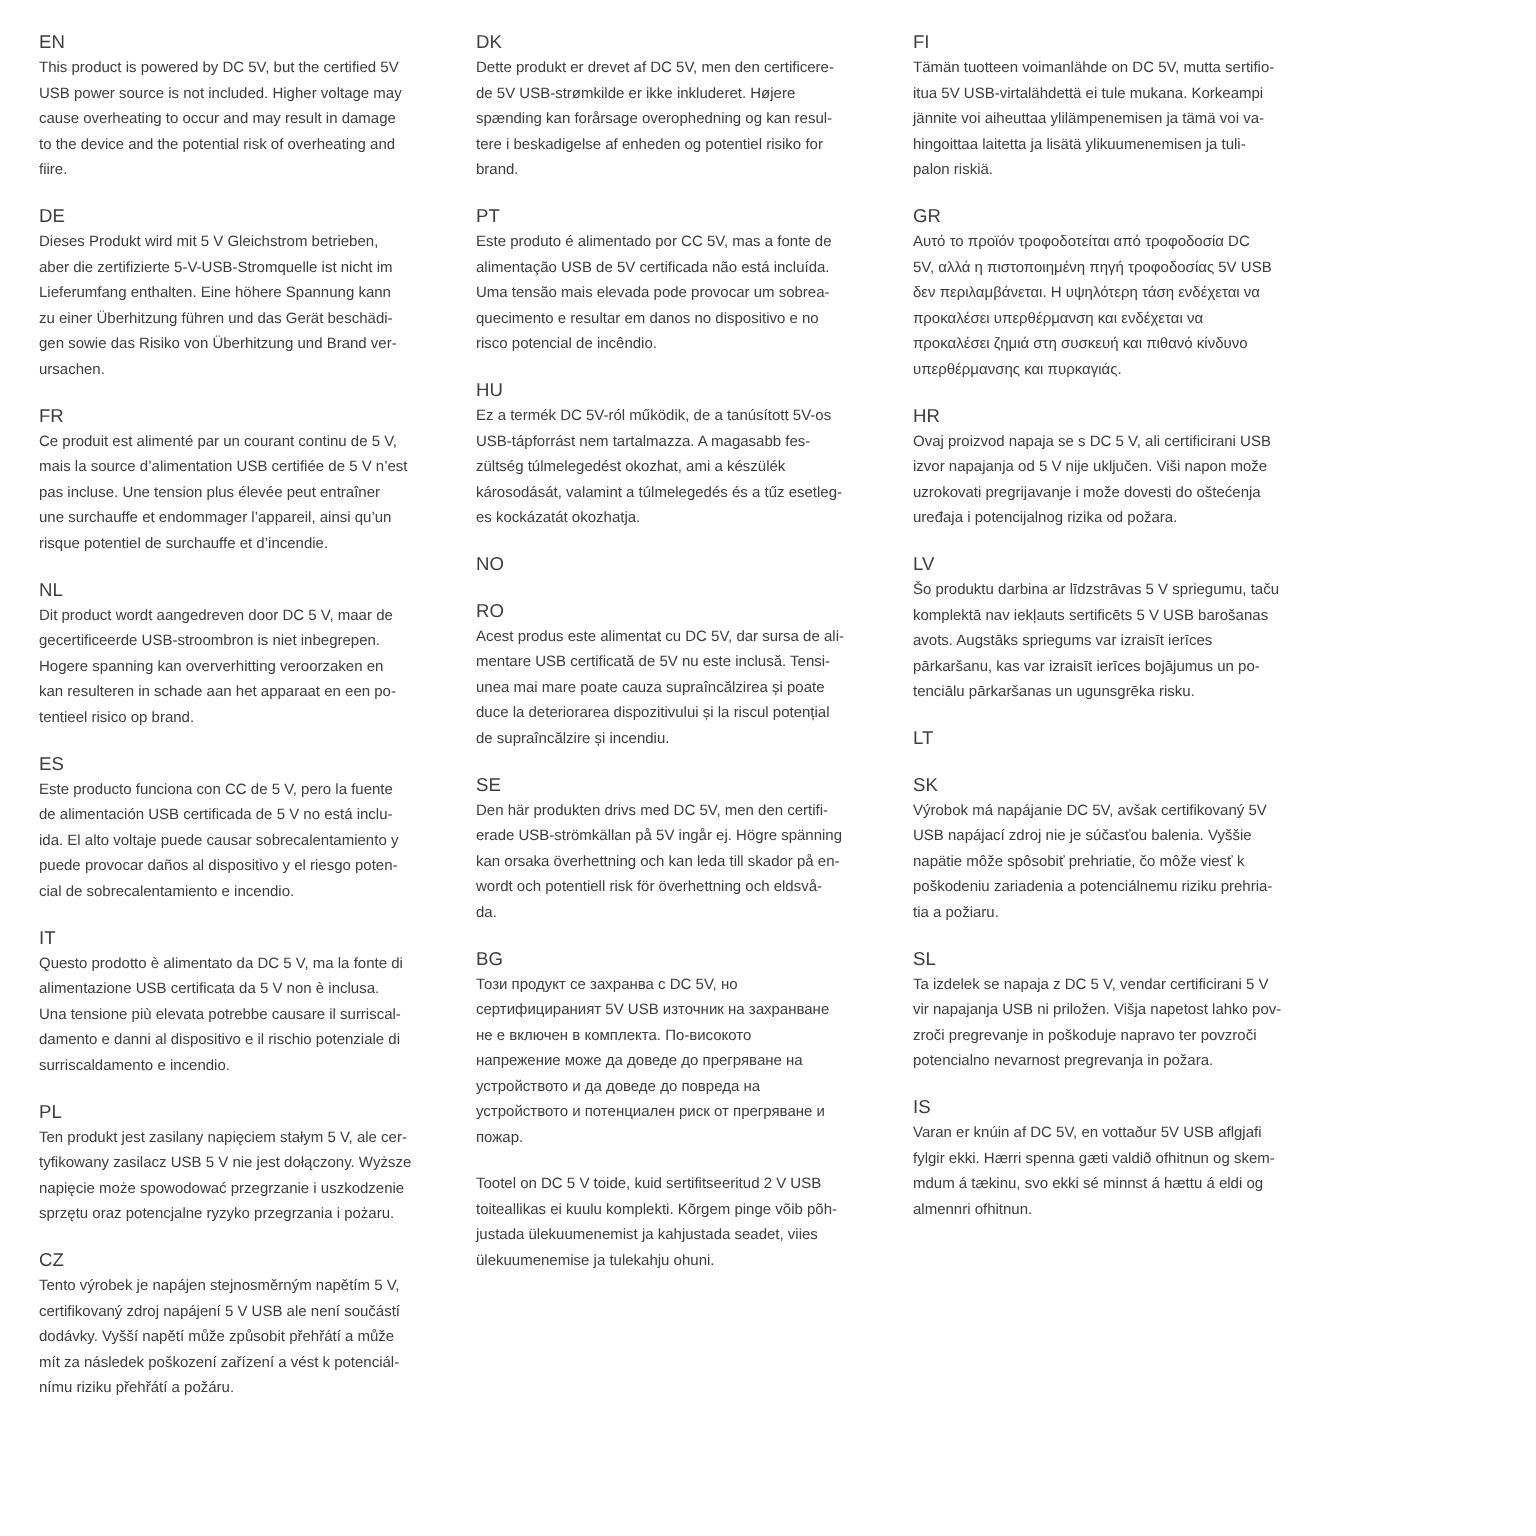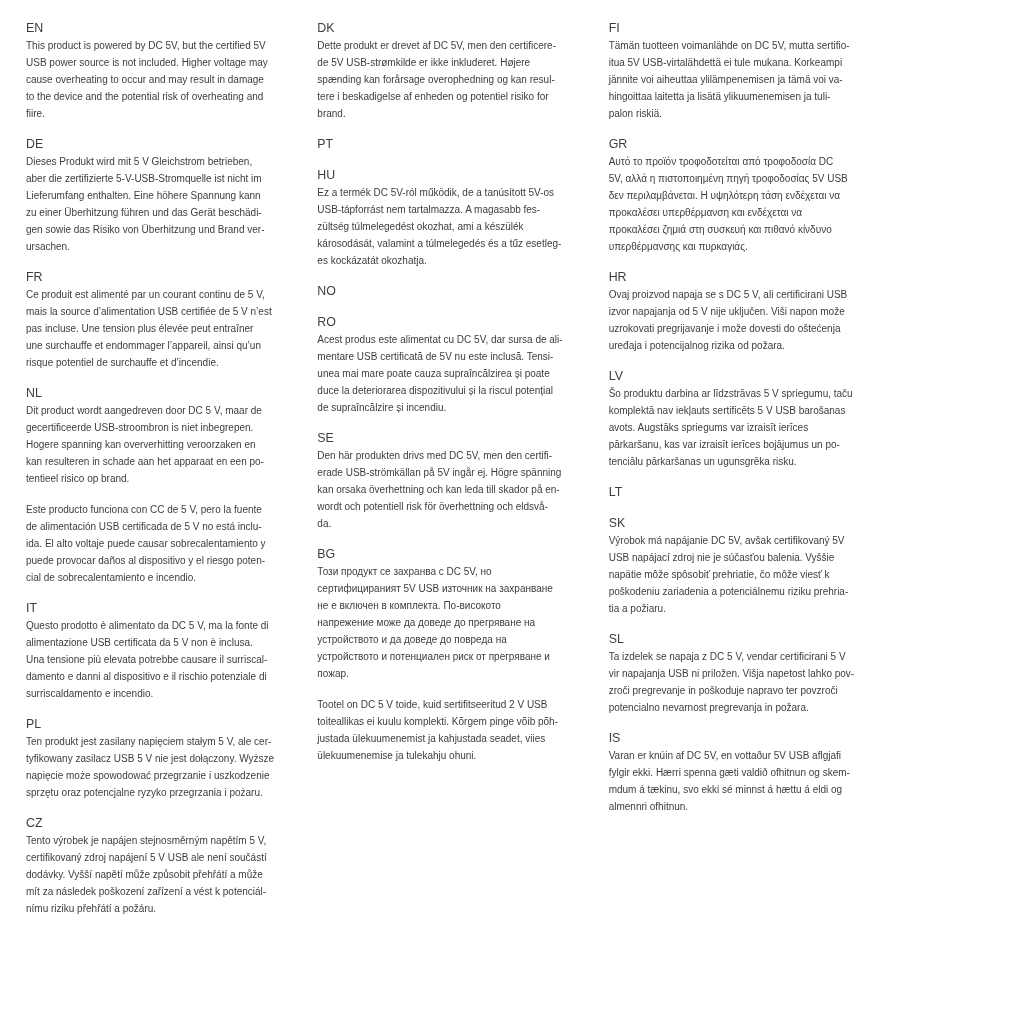--- a/index.html
+++ b/index.html
@@ -70,20 +70,21 @@
       </div>
       <div class="section">
         <div class="lang">NL</div>
         <div class="text">Dit product wordt aangedreven door DC 5 V, maar de
 gecertificeerde USB-stroombron is niet inbegrepen.
 Hogere spanning kan oververhitting veroorzaken en
 kan resulteren in schade aan het apparaat en een po-
 tentieel risico op brand.</div>
       </div>
       <div class="section">
+        <div class="lang">ES</div>
         <div class="text">Este producto funciona con CC de 5 V, pero la fuente
 de alimentación USB certificada de 5 V no está inclu-
 ida. El alto voltaje puede causar sobrecalentamiento y
 puede provocar daños al dispositivo y el riesgo poten-
 cial de sobrecalentamiento e incendio.</div>
       </div>
       <div class="section">
         <div class="lang">IT</div>
         <div class="text">Questo prodotto è alimentato da DC 5 V, ma la fonte di
 alimentazione USB certificata da 5 V non è inclusa.
@@ -111,20 +112,25 @@
       <div class="section">
         <div class="lang">DK</div>
         <div class="text">Dette produkt er drevet af DC 5V, men den certificere-
 de 5V USB-strømkilde er ikke inkluderet. Højere
 spænding kan forårsage overophedning og kan resul-
 tere i beskadigelse af enheden og potentiel risiko for
 brand.</div>
       </div>
       <div class="section">
         <div class="lang">PT</div>
+        <div class="text">Este produto é alimentado por CC 5V, mas a fonte de
+alimentação USB de 5V certificada não está incluída.
+Uma tensão mais elevada pode provocar um sobrea-
+quecimento e resultar em danos no dispositivo e no
+risco potencial de incêndio.</div>
       </div>
       <div class="section">
         <div class="lang">HU</div>
         <div class="text">Ez a termék DC 5V-ról működik, de a tanúsított 5V-os
 USB-tápforrást nem tartalmazza. A magasabb fes-
 zültség túlmelegedést okozhat, ami a készülék
 károsodását, valamint a túlmelegedés és a tűz esetleg-
 es kockázatát okozhatja.</div>
       </div>
       <div class="section">

